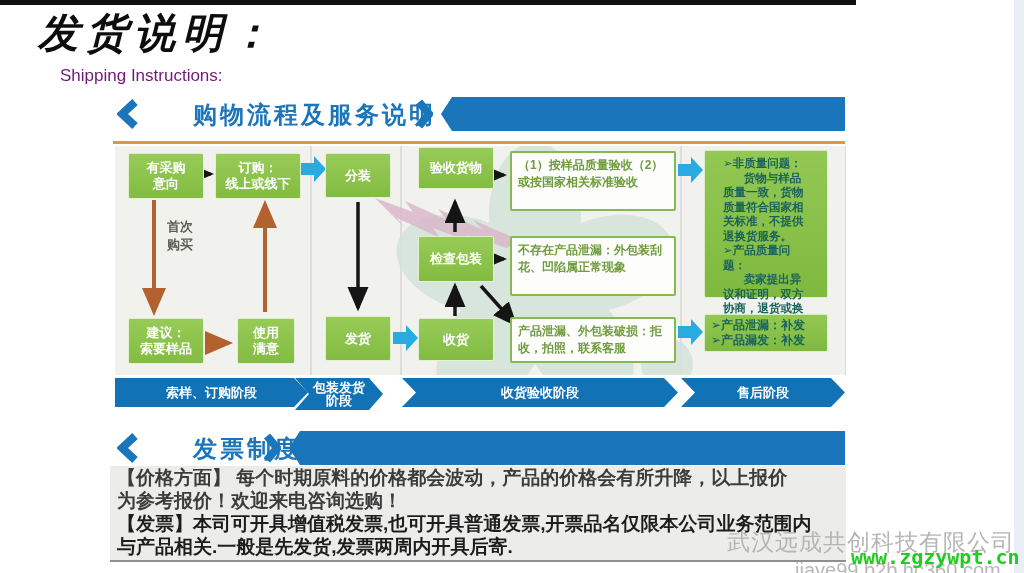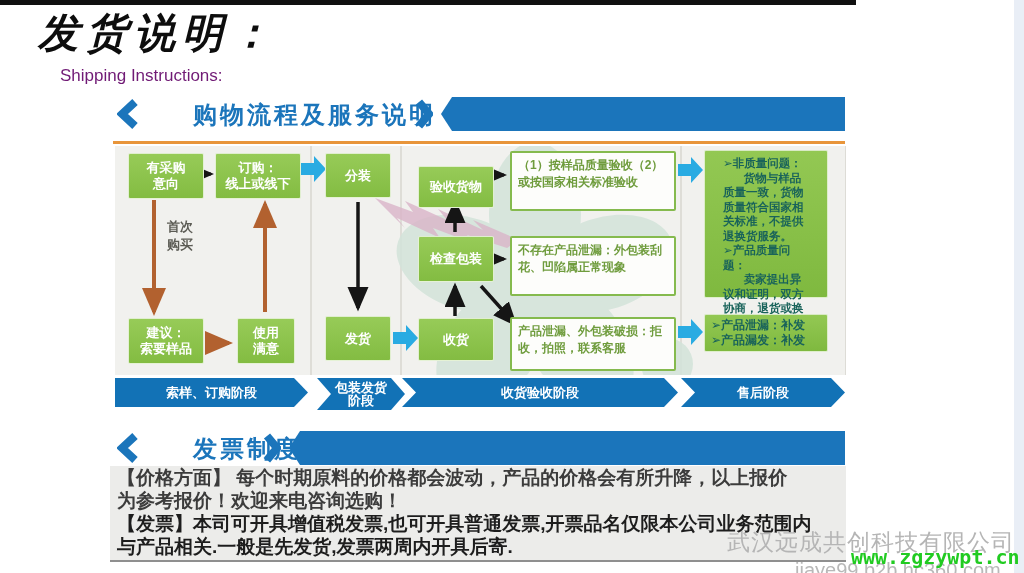--- a/index.html
+++ b/index.html
@@ -139,42 +139,42 @@
     <div class="firstbuy" style="left:52px;top:72px;">首次
 购买</div>
     <div class="gbox" style="left:13px;top:172px;width:76px;height:46px;">建议：
 索要样品</div>
     <div class="gbox" style="left:122px;top:172px;width:58px;height:46px;">使用
 满意</div>
 
     <div class="gbox" style="left:210px;top:7px;width:66px;height:45px;">分装</div>
     <div class="gbox" style="left:210px;top:170px;width:66px;height:45px;">发货</div>
 
-    <div class="gbox" style="left:303px;top:20px;width:76px;height:42px;">验收货物</div>
+    <div class="gbox" style="left:303px;top:1px;width:76px;height:42px;">验收货物</div>
     <div class="gbox" style="left:303px;top:90px;width:76px;height:46px;">检查包装</div>
     <div class="gbox" style="left:303px;top:172px;width:76px;height:43px;">收货</div>
     <div class="nbox" style="left:395px;top:5px;width:166px;height:60px;">（1）按样品质量验收（2）或按国家相关标准验收</div>
     <div class="nbox" style="left:395px;top:90px;width:166px;height:60px;">不存在产品泄漏：外包装刮花、凹陷属正常现象</div>
-    <div class="nbox" style="left:395px;top:171px;width:166px;height:54px;">产品泄漏、外包装破损：拒收，拍照，联系客服</div>
+    <div class="nbox" style="left:395px;top:171px;width:166px;height:46px;">产品泄漏、外包装破损：拒收，拍照，联系客服</div>
 
     <div class="pbox" style="left:589px;top:4px;width:124px;height:148px;">
       <div class="h">➢非质量问题：</div>
       <div class="b">货物与样品质量一致，货物质量符合国家相关标准，不提供退换货服务。</div>
       <div class="h">➢产品质量问题：</div>
       <div class="b">卖家提出异议和证明，双方协商，退货或换货。</div>
     </div>
     <div class="rbox" style="left:589px;top:168px;width:124px;height:38px;">
       <div>➢产品泄漏：补发</div>
       <div>➢产品漏发：补发</div>
     </div>
   </div>
 
   <div class="stagebar">
     <div class="stage tip" style="left:0;width:193px;">索样、订购阶段</div>
-    <div class="stage notch" style="left:202px;width:88px;padding:16px 16px;">包装发货阶段</div>
+    <div class="stage notch" style="left:180px;width:88px;padding:16px 16px;">包装发货阶段</div>
     <div class="stage notch" style="left:287px;width:276px;">收货验收阶段</div>
     <div class="stage notch" style="left:566px;width:164px;">售后阶段</div>
   </div>
 
   <div class="banner" style="top:431px;">
     <div class="inner">
       <svg class="bracket" width="22" height="32" viewBox="0 0 22 32">
         <polyline points="18,4 5,16 18,28" fill="none" stroke="#1b75bb" stroke-width="8"></polyline>
       </svg>
       <div class="label">发票制度</div>

